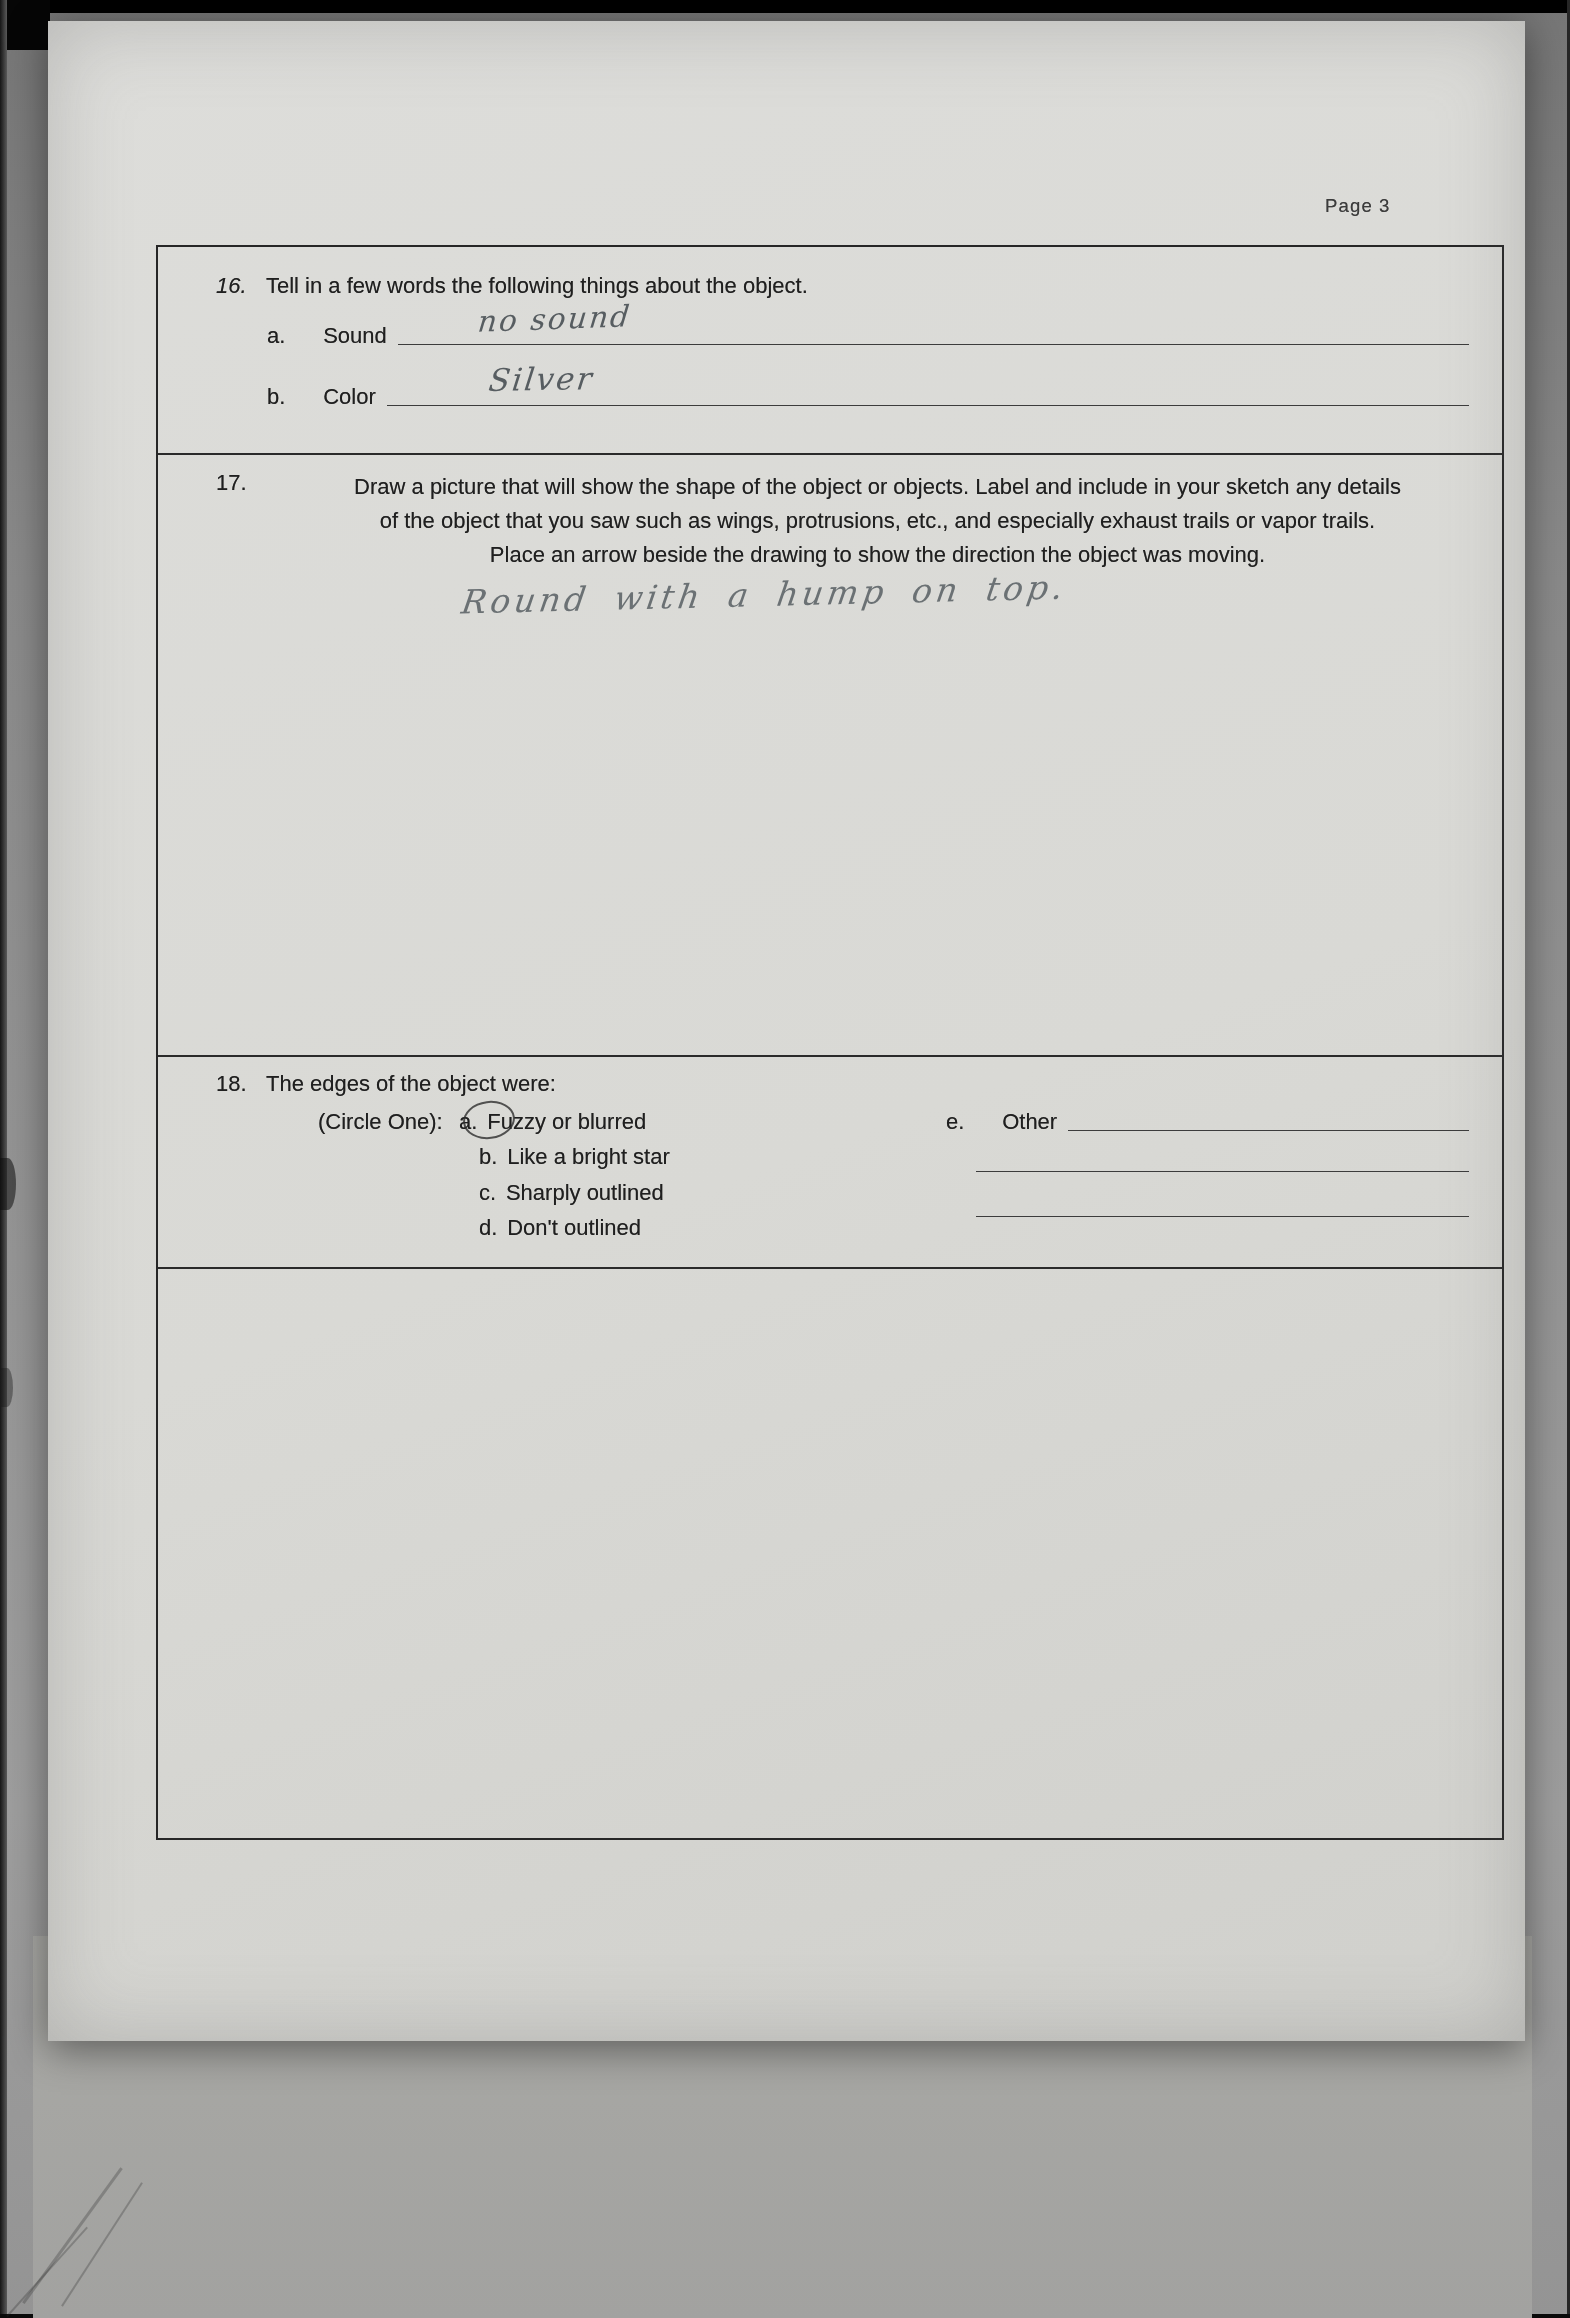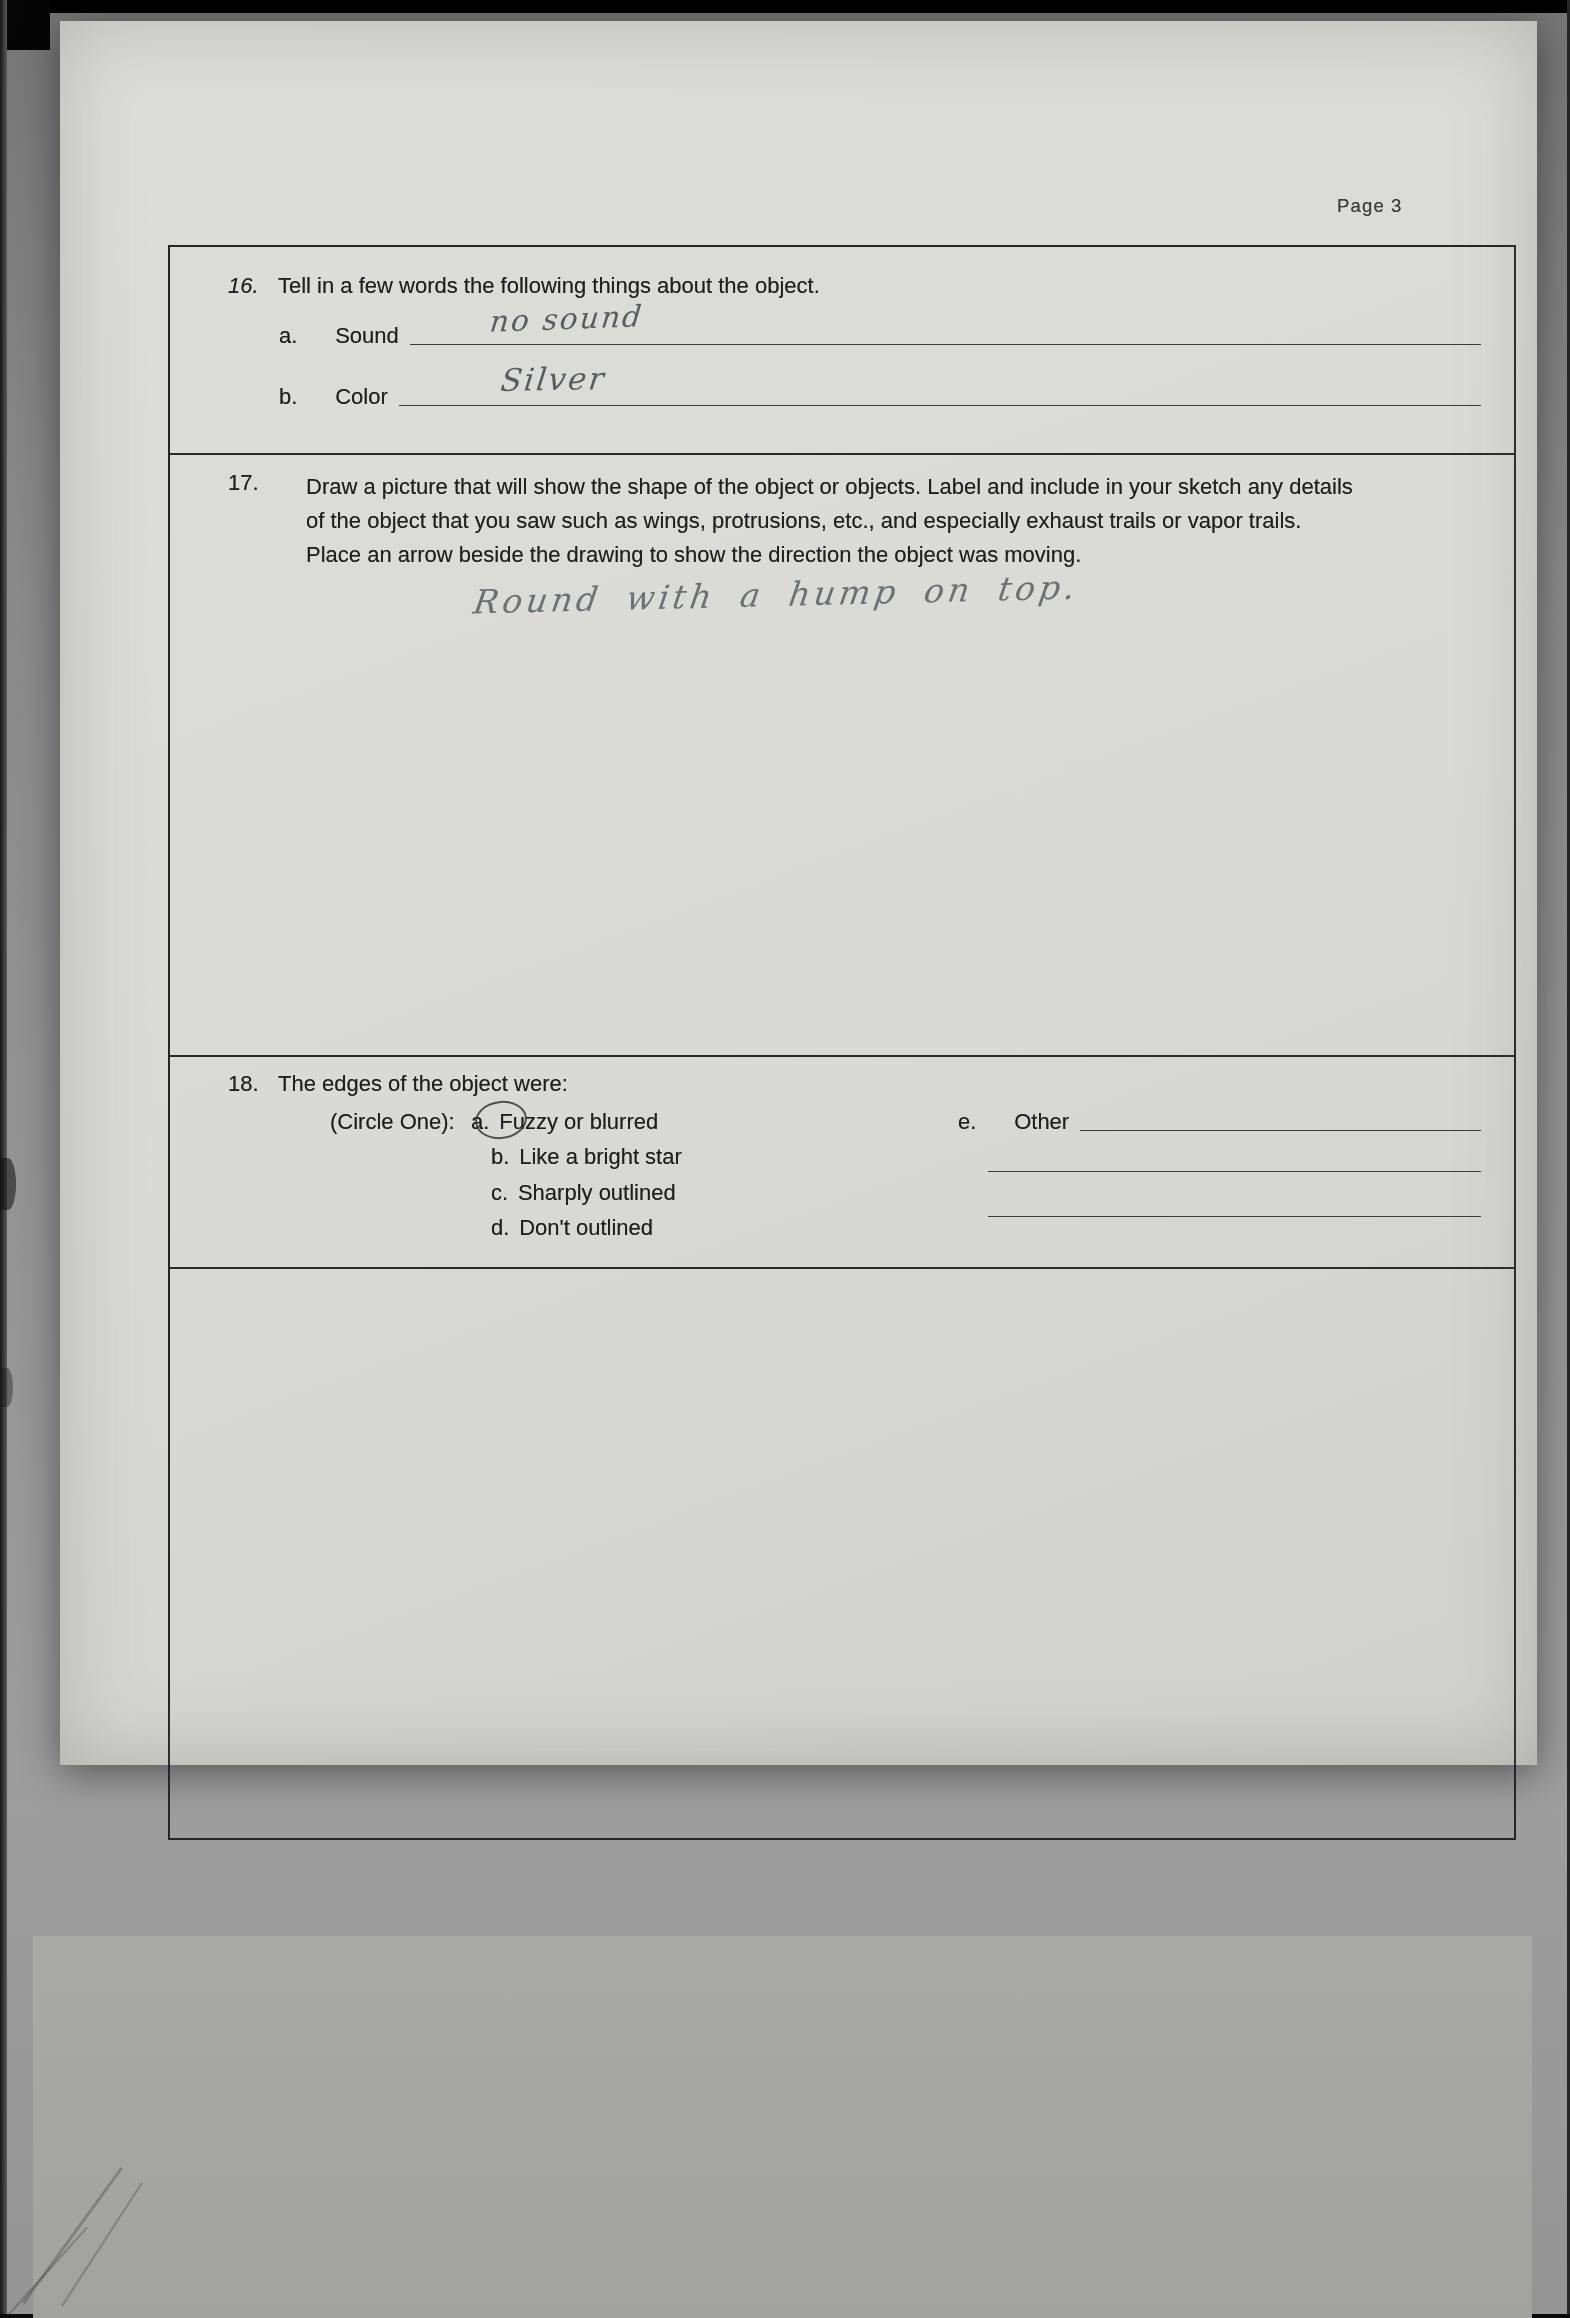--- a/index.html
+++ b/index.html
@@ -17,36 +17,37 @@
   .smudge1{position:absolute;left:0;top:1158px;width:16.4px;height:52px;background:rgba(15,15,15,.55);border-radius:0 50% 50% 0;}
   .smudge2{position:absolute;left:1.1px;top:1368px;width:12px;height:39px;background:rgba(25,25,25,.4);border-radius:0 50% 50% 0;}
   .under-sheet{position:absolute;left:33px;top:1936px;width:1499px;height:382px;background:linear-gradient(180deg,#a9a9a5,#a2a2a0);}
   .crease{position:absolute;background:rgba(40,40,40,.28);}
   .crease.c1{left:71px;top:2152px;width:2.7px;height:167px;transform:rotate(36deg);}
   .crease.c2{left:101px;top:2171px;width:2.2px;height:147px;transform:rotate(33deg);}
   .crease.c3{left:46px;top:2212px;width:2.2px;height:120px;transform:rotate(42deg);}
 
   
   .paper{
-    position:absolute;left:60px;top:21px;width:1477px;height:1744px;
+    position:absolute;left:48px;top:21px;width:1477px;height:2020px;
     background:linear-gradient(160deg,#ddddda 0%,#d9d9d5 55%,#d0d0cc 100%);
     box-shadow:0 7.6px 38px rgba(0,0,0,.45);
+    text-align:center;
   }
   .paper::after{content:"";position:absolute;inset:0;box-shadow:inset 0 0 82px rgba(105,105,105,.33);pointer-events:none;}
   .page-label{position:absolute;left:1277px;top:174px;font-size:18.6px;color:#3c3c3c;letter-spacing:1.1px;}
 
   
   .form-box{
     position:absolute;left:108px;top:224px;width:1348px;height:1595px;
     border:2.2px solid #262626;box-sizing:border-box;color:#1f1f1f;font-size:22px;
   }
   .ftext{text-shadow:0 0 0.5px rgba(30,30,30,.55);white-space:nowrap;}
   .qnum{position:absolute;}
   .qtext{position:absolute;}
-  .lines{position:absolute;line-height:34px;margin-left:28px;}
+  .lines{position:absolute;line-height:34px;}
   .divider{position:absolute;left:0;right:0;height:0;border-top:2.2px solid #2a2a2a;}
   .row{position:absolute;display:flex;align-items:baseline;}
   .key{margin-right:9.8px;}
   .lbl{margin-right:11px;margin-left:28px;}
   .blank{flex:1;align-self:flex-end;margin-bottom:3.8px;border-bottom:1.6px solid #3c3c3c;height:0;}
   .uline{position:absolute;height:0;border-top:1.6px solid #3c3c3c;}
 
   
   .hand{
     font-family:"DejaVu Serif",serif;font-style:italic;color:#575d61;

